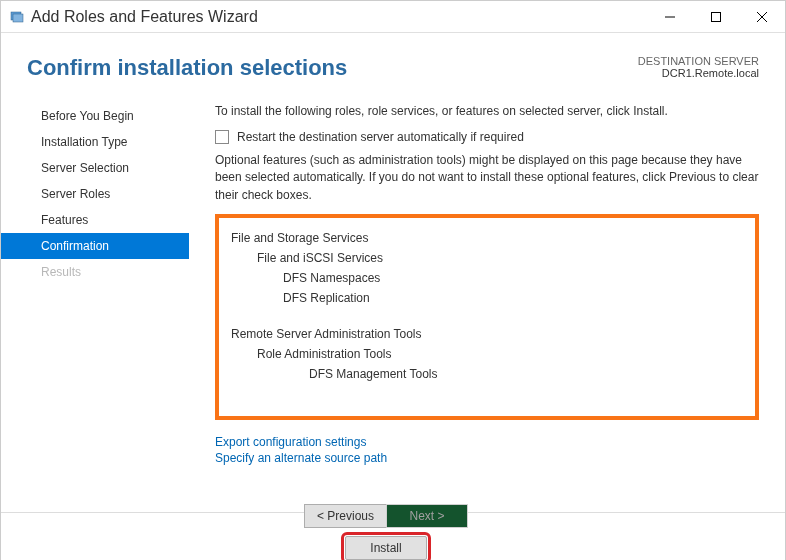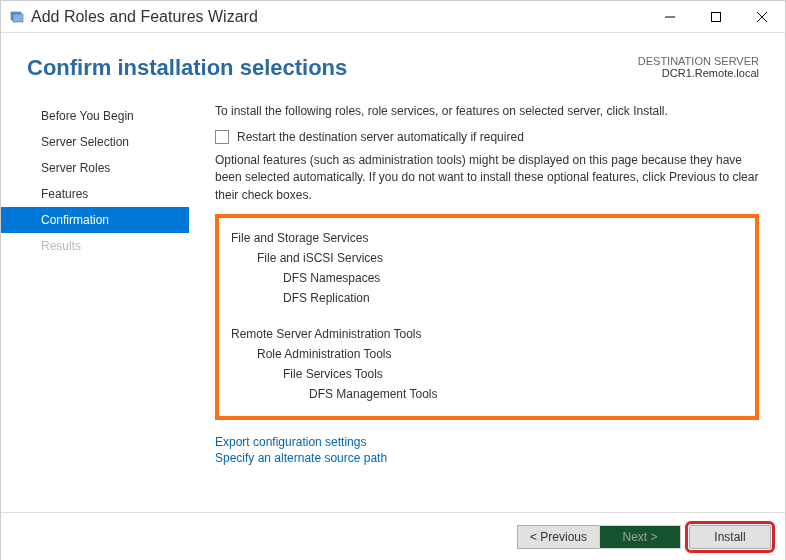--- a/index.html
+++ b/index.html
@@ -36,21 +36,21 @@
 .note { line-height: 1.45; margin-bottom: 10px; }
 .tree-box { border: 4px solid #f97316; padding: 10px 12px 10px 12px; height: 206px; overflow: auto; margin-bottom: 14px; }
 .tree-item { padding: 3px 0; }
 .lvl0 { padding-left: 0; }
 .lvl1 { padding-left: 26px; }
 .lvl2 { padding-left: 52px; }
 .links { margin-top: 6px; }
 .links a { color: #0066b3; font-size: 12px; text-decoration: none; display: block; padding: 1px 0; }
 
 
-.footer { position: absolute; bottom: 0; left: 1px; right: 1px; height: 48px; border-top: 1px solid #ddd; display: flex; align-items: center; justify-content: flex-end; padding-right: 14px; gap: 8px; background: #fff; }
+.footer { position: absolute; bottom: 0; left: 1px; right: 1px; height: 48px; border-top: 1px solid #ddd; display: flex; align-items: center; justify-content: flex-end; padding-right: 14px; gap: 8px; background: #fff; flex-direction: column; }
 .footer button { font-size: 12px; padding: 4px 0; width: 82px; height: 24px; background: #e1e1e1; border: 1px solid #adadad; color: #333; cursor: pointer; }
 .footer button:disabled { color: #a0a0a0; background: #14532d; border-color: #d0d0d0; cursor: default; }
 .footer .btn-highlight { outline: 3px solid #d9252a; outline-offset: 1px; border-radius: 2px; }
 .btn-group { display: flex; }
 .btn-group button:first-child { border-right: none; }
 </style>
 </head>
 <body>
 
 <div class="titlebar">
@@ -85,41 +85,41 @@
   <h1>Confirm installation selections</h1>
   <div class="dest">
     <div class="label">DESTINATION SERVER</div>
     <div class="val">DCR1.Remote.local</div>
   </div>
 </div>
 
 <div class="main">
   <div class="sidebar" id="sidebar">
       <div class="step">Before You Begin</div>
+      <div class="step">Installation Type</div>
       <div class="step">Server Selection</div>
       <div class="step">Server Roles</div>
       <div class="step">Features</div>
       <div class="step active">Confirmation</div>
       <div class="step disabled">Results</div>
     </div>
   <div class="content">
     <div class="intro">To install the following roles, role services, or features on selected server, click Install.</div>
     <div class="checkbox-row">
       <span class="chk"></span>
       <span>Restart the destination server automatically if required</span>
     </div>
     <div class="note">Optional features (such as administration tools) might be displayed on this page because they have been selected automatically. If you do not want to install these optional features, click Previous to clear their check boxes.</div>
     <div class="tree-box" id="tree">
         <div class="tree-item lvl0">File and Storage Services</div>
         <div class="tree-item lvl1">File and iSCSI Services</div>
         <div class="tree-item lvl2">DFS Namespaces</div>
         <div class="tree-item lvl2">DFS Replication</div>
         <div class="tree-item lvl0" style="margin-top: 16px;">Remote Server Administration Tools</div>
         <div class="tree-item lvl1">Role Administration Tools</div>
-        <div class="tree-item lvl2">File Services Tools</div>
         <div class="tree-item lvl2" style="padding-left: 78px;">DFS Management Tools</div>
       </div>
     <div class="links">
       <a href="#">Export configuration settings</a>
       <a href="#">Specify an alternate source path</a>
     </div>
   </div>
 </div>
 
 <div class="footer">

